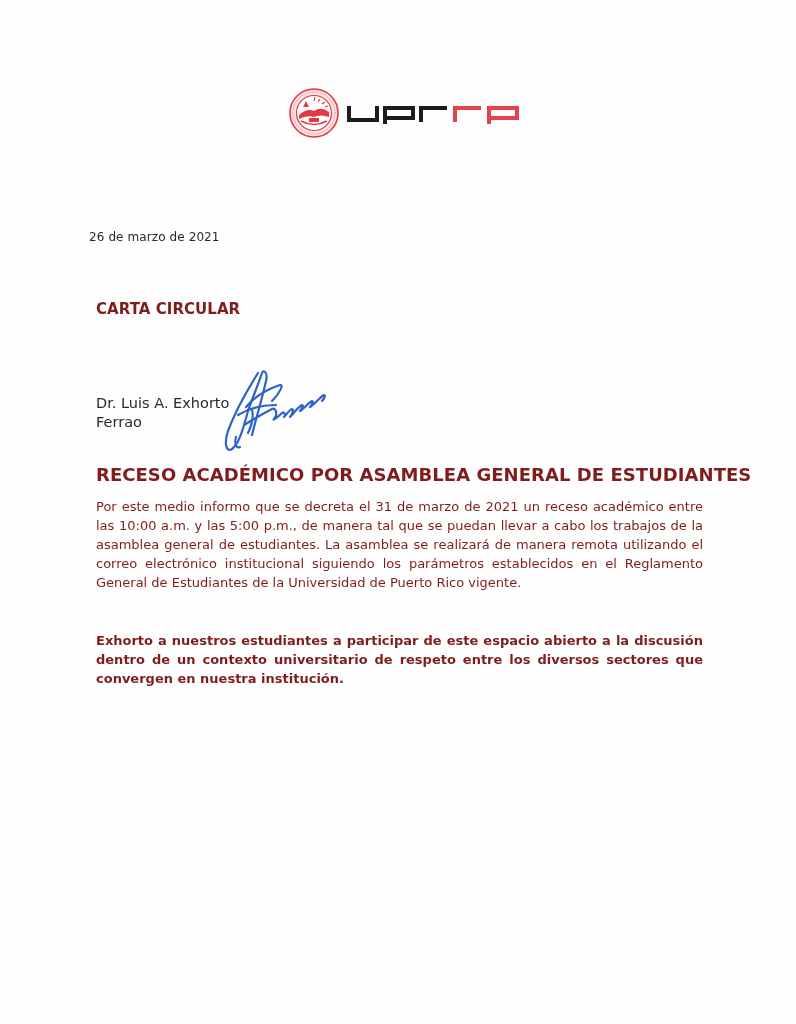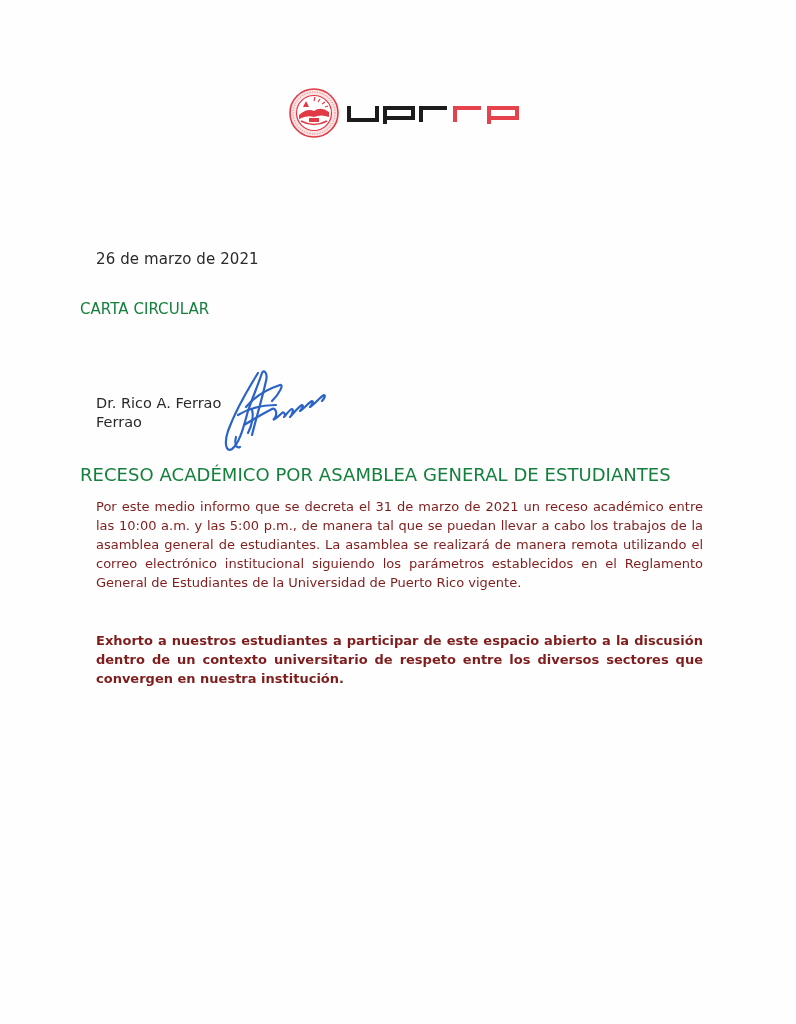--- a/index.html
+++ b/index.html
@@ -31,33 +31,32 @@
     .seal {
       width: 50px;
       height: 50px;
     }
     .wordmark {
       margin-left: 8px;
       height: 22px;
     }
     .date {
       position: absolute;
-      left: 96px;
+      left: 89px;
       top: 230px;
-      font-size: 15px;
+      font-size: 12px;
       letter-spacing: 0.1px;
-      margin-top: 20px;
     }
     .heading {
       position: absolute;
-      left: 80px;
+      left: 96px;
       font-size: 15px;
-      font-weight: normal;
+      font-weight: bold;
       letter-spacing: 0.05px;
-      color: #15803d;
+      color: #7f1d1d;
     }
     .h-carta { top: 300px; }
     .h-comunidad { top: 338px; }
     .sender {
       position: absolute;
       left: 96px;
       top: 394px;
       font-size: 14.5px;
       line-height: 19px;
     }
@@ -113,21 +112,21 @@
       <path d="M142 22 V6 H170 V16 H142" fill="none" stroke="#e6424c" stroke-width="4"></path>
     </svg>
   </div>
 
   <div class="date">26 de marzo de 2021</div>
 
   <div class="heading h-carta">CARTA CIRCULAR</div>
 
 
   <div class="sender">
-    <div>Dr. Rico A. Ferrao</div>
+    <div>Dr. Luis A. Exhorto</div>
     <div>Ferrao</div>
   </div>
 
   <svg class="signature" viewBox="0 0 118 92" fill="none" stroke="#2b63c6" stroke-width="2.2" stroke-linecap="round" stroke-linejoin="round">
     <path d="M40 8 C30 24 18 44 10 66 C6 78 8 88 14 84 C22 78 26 60 30 46 C34 34 40 20 44 8 C46 4 50 8 48 16 C44 34 38 54 34 70"></path>
     <path d="M20 50 C30 44 44 40 58 40"></path>
     <path d="M28 42 C38 30 50 24 62 20 C66 19 62 28 54 36"></path>
     <path d="M26 60 C36 54 46 48 54 44 C58 42 60 50 56 54 C54 56 60 52 64 48 C66 46 68 50 66 52 C68 50 72 44 74 44 C76 44 74 50 72 52 C76 48 80 42 84 40 C86 40 84 44 82 46 C86 44 90 38 94 36 C96 36 94 40 92 42 C96 40 102 32 106 30 C108 30 106 34 104 36"></path>
     <path d="M30 68 C34 60 36 52 34 44"></path>
     <path d="M18 72 C16 78 18 84 22 82"></path>

